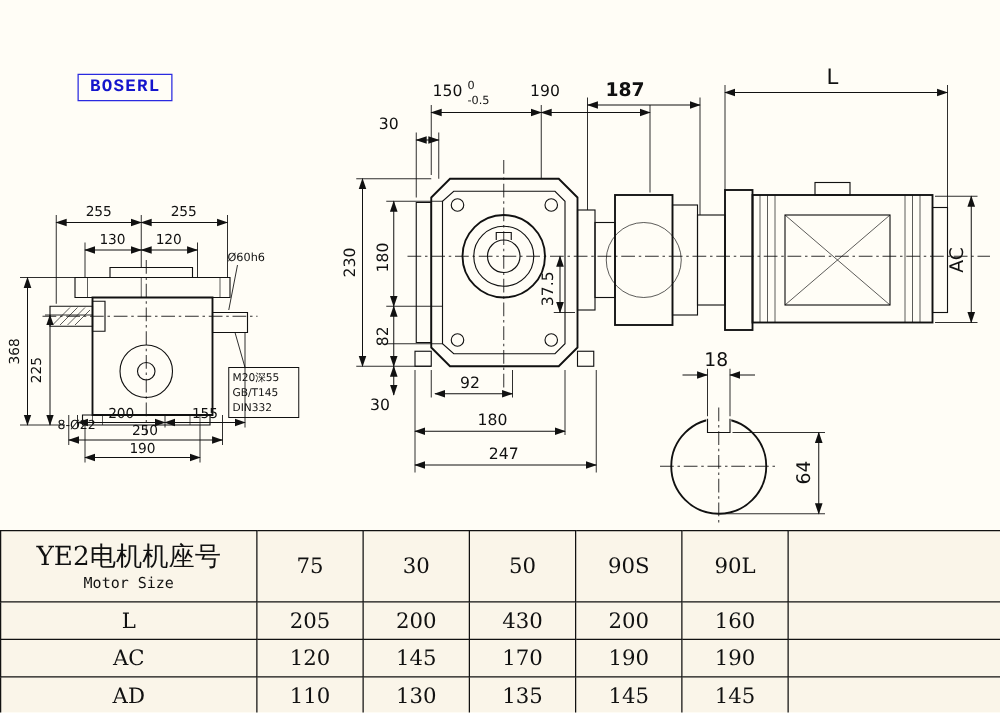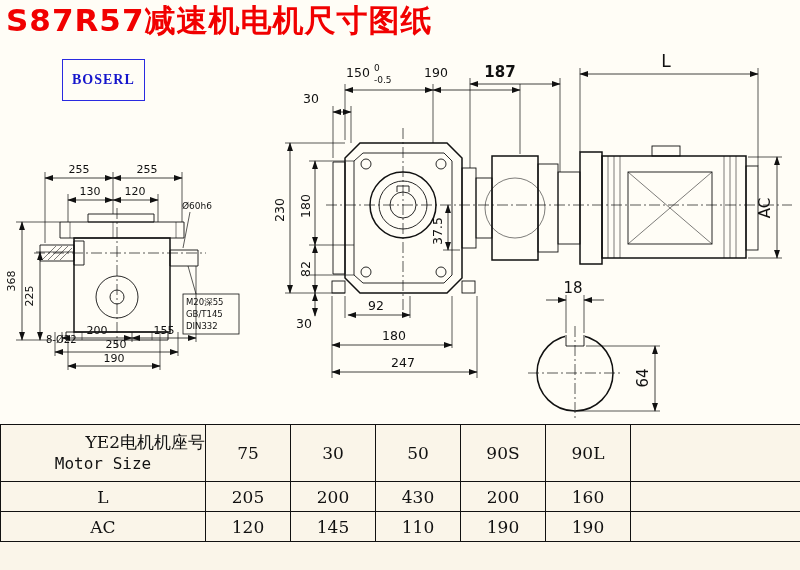--- a/index.html
+++ b/index.html
@@ -1,22 +1,22 @@
 <!DOCTYPE html>
 <html><head>
 <meta charset="utf-8">
 <style>
   html,body{margin:0;padding:0;}
   .page{position:relative;width:800px;height:570px;background:#fffdf6;overflow:hidden;
         font-family:"DejaVu Sans",sans-serif;color:#111;}
   .title{position:absolute;left:6px;top:0px;font-size:31px;font-weight:900;color:#f10000;
          font-family:"DejaVu Sans",sans-serif;letter-spacing:1px;white-space:nowrap;}
   .logo{position:absolute;left:62px;top:59px;border:1px solid #2a2ae0;color:#1515cc;
-        font-family:Liberation Serif, serif;font-weight:bold;font-size:14px;
-        padding:12px 9px;letter-spacing:1px;background:#fffdf6;}
+        font-family:Liberation Mono, monospace;font-weight:bold;font-size:14px;
+        padding:2px 9px;letter-spacing:1px;background:#fffdf6;}
   svg{display:block;}
   .oln{fill:none;stroke:#111;stroke-width:1.5;}
   .o2{fill:none;stroke:#111;stroke-width:0.9;}
   .dim{stroke:#111;stroke-width:0.8;fill:none;}
   .ext{stroke:#111;stroke-width:0.7;}
   .cl{stroke:#111;stroke-width:0.7;stroke-dasharray:11 3 2 3;fill:none;}
   .hat{stroke:#111;stroke-width:0.55;fill:none;}
   text.d{font-family:"DejaVu Sans",sans-serif;font-size:12.5px;fill:#111;}
   text.d11{font-size:11px;}
   text.d10{font-size:10px;}
@@ -24,29 +24,28 @@
   text.d85{font-size:8.5px;}
   text.d15{font-size:15px;}
   text.d17{font-size:17px;}
   text.bold{font-weight:bold;}
   .tablewrap{position:absolute;left:0;top:424px;width:800px;height:146px;background:#faf5e9;}
   table{border-collapse:collapse;width:800px;table-layout:fixed;
         font-family:"DejaVu Serif",serif;font-size:17px;color:#111;}
   td{border:1px solid #111;text-align:center;vertical-align:middle;padding:0;}
   tr.hdr td{height:56px;}
   tr.row td{height:29px;}
-  .cn{font-size:17px;line-height:1.25;text-align:right;}
-  .en{font-family:"DejaVu Sans Mono",monospace;font-size:16px;line-height:1.25;}
+  .cn{font-size:21px;line-height:1.25;}
+  .en{font-family:"DejaVu Sans Mono",monospace;font-size:12px;line-height:1.25;}
 </style>
 </head>
 <body>
 
 <div class="page">
 
-  <div class="title">S87R57减速机电机尺寸图纸</div>
   <div class="logo">BOSERL</div>
 
   <svg width="800" height="424" viewBox="0 0 800 424">
     <defs>
       <marker id="arr" viewBox="0 0 10 8" markerWidth="9" markerHeight="7.2" refX="9.3" refY="4" orient="auto-start-reverse" markerUnits="userSpaceOnUse">
         <path d="M0,0.6 L10,4 L0,7.4 Z" fill="#111"></path>
       </marker>
     </defs>
 
     <g>
@@ -287,22 +286,31 @@
         <td>200</td>
         <td>430</td>
         <td>200</td>
         <td>160</td>
         <td></td>
       </tr>
       <tr class="row">
         <td>AC</td>
         <td>120</td>
         <td>145</td>
-        <td>110</td>
+        <td>170</td>
         <td>190</td>
         <td>190</td>
+        <td></td>
+      </tr>
+      <tr class="row">
+        <td>AD</td>
+        <td>110</td>
+        <td>130</td>
+        <td>135</td>
+        <td>145</td>
+        <td>145</td>
         <td></td>
       </tr>
     </tbody>
       </table>
   </div>
 
 </div>
 
 </body></html>

